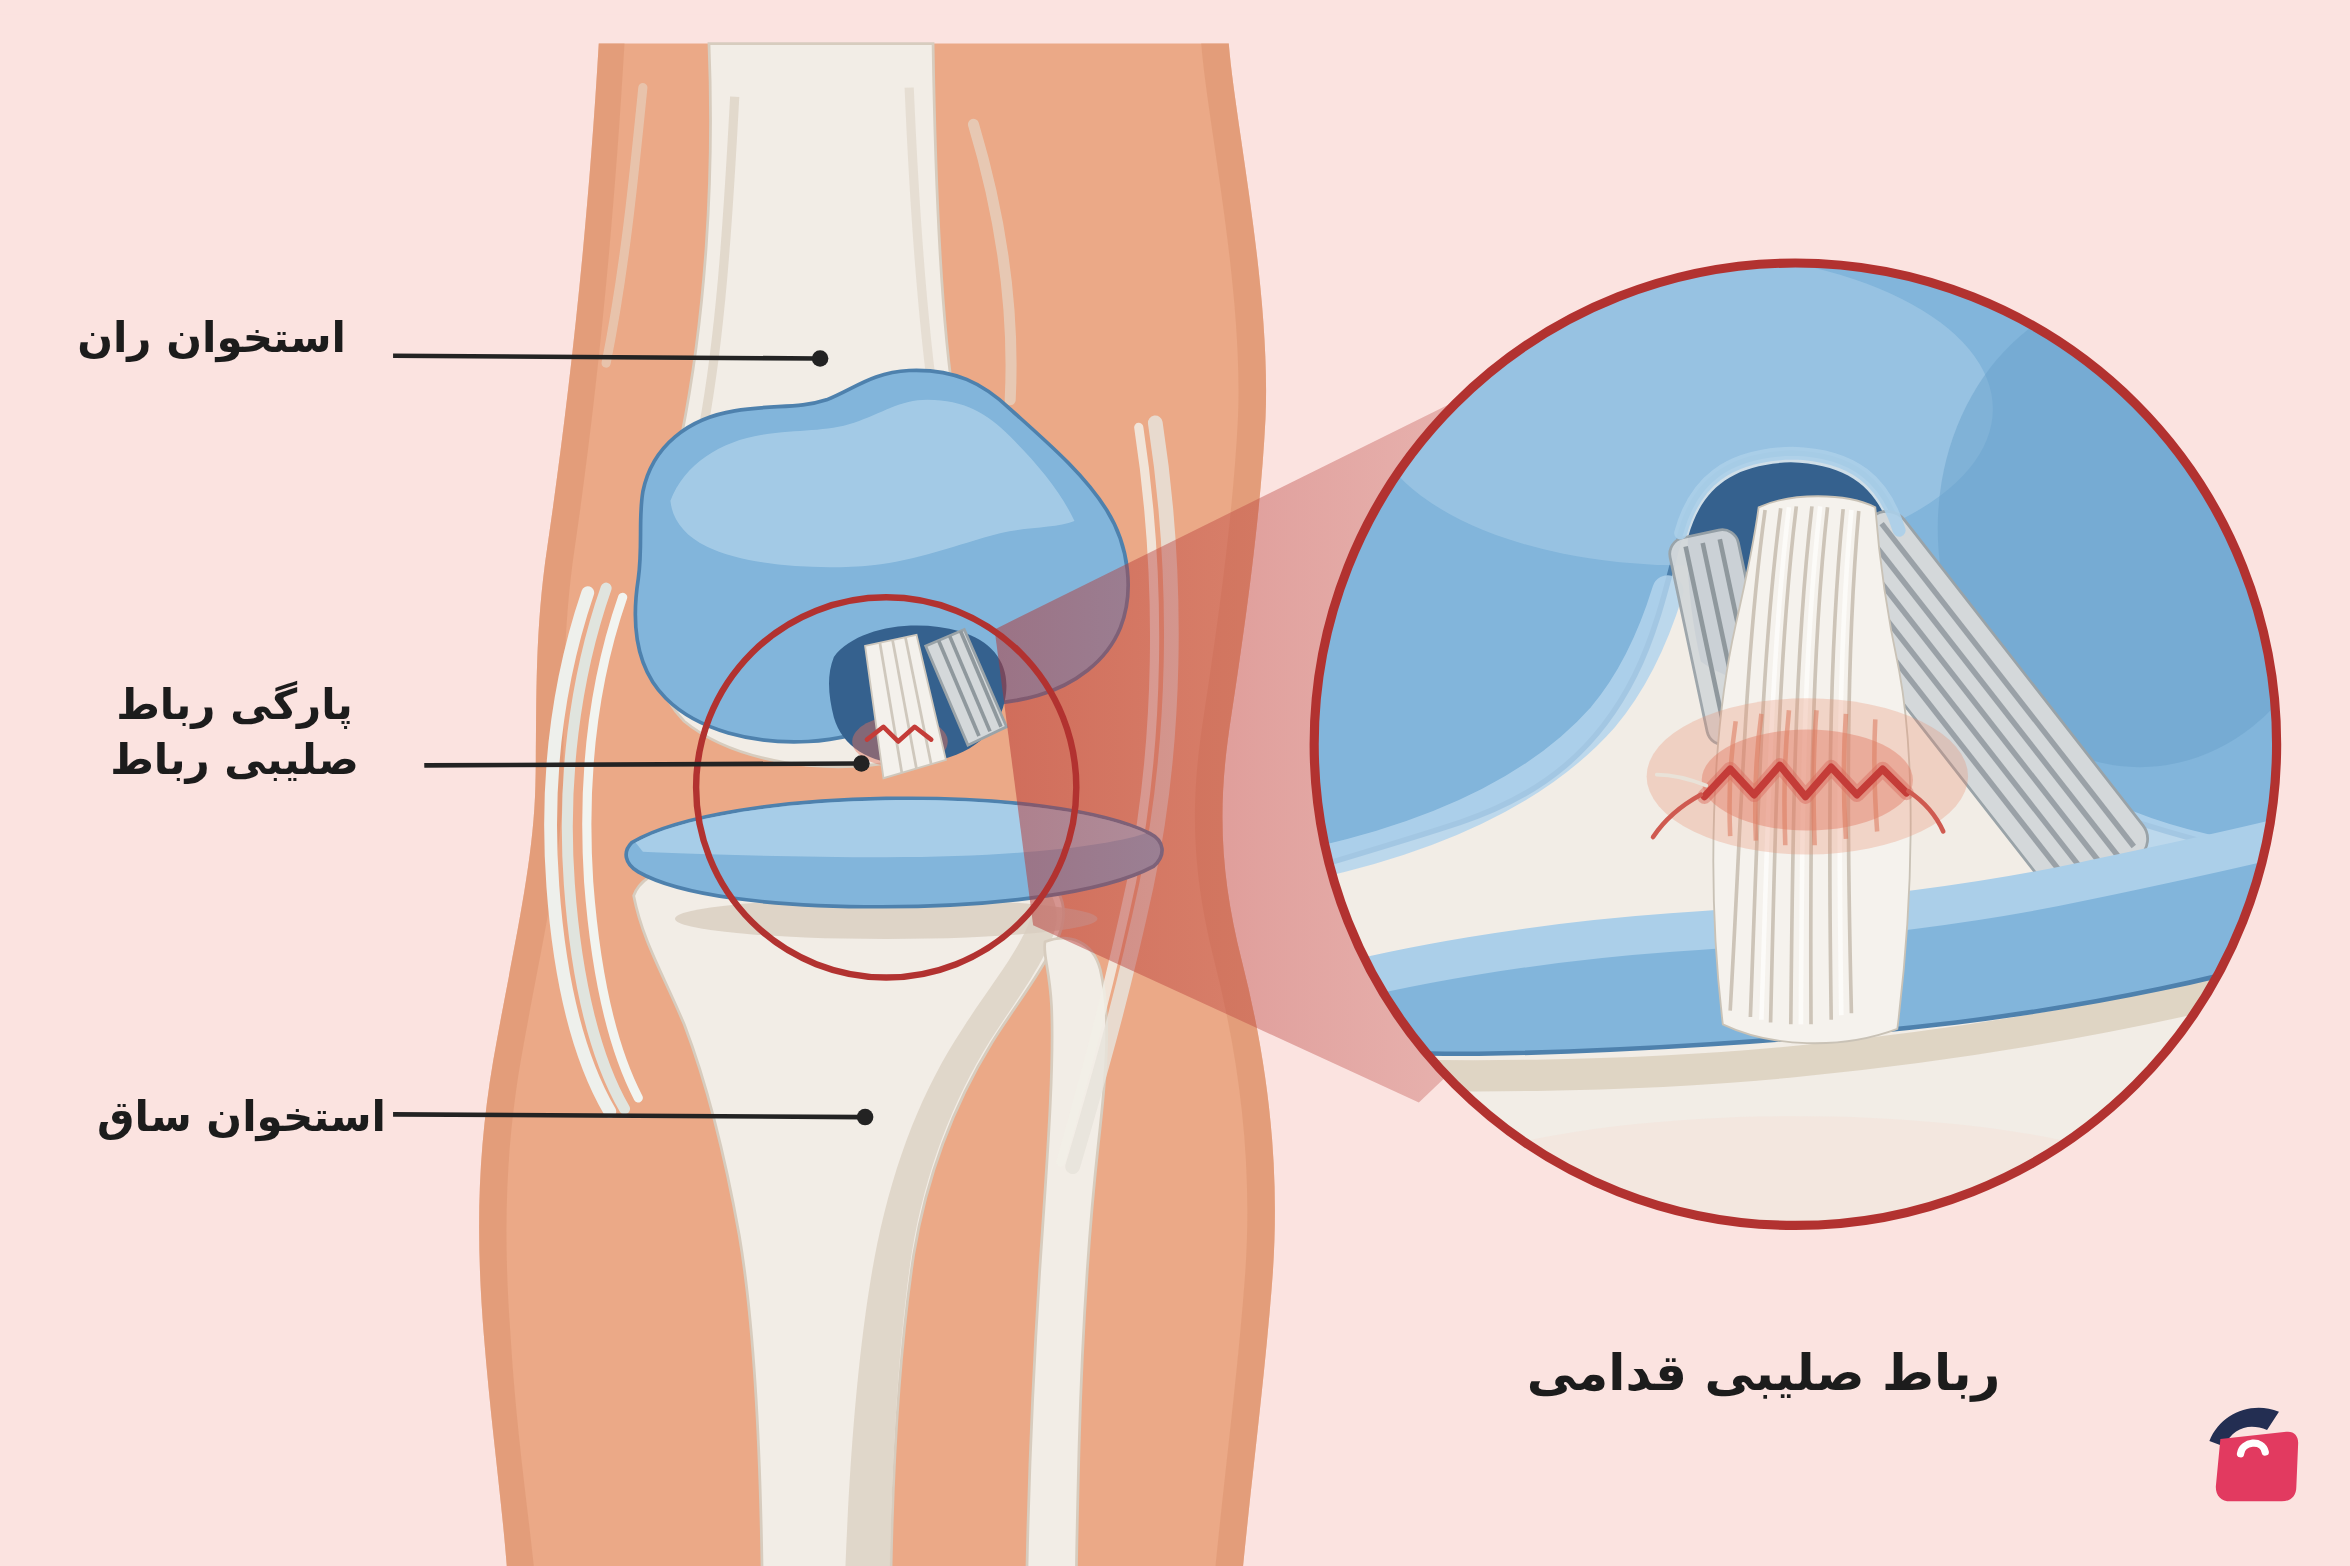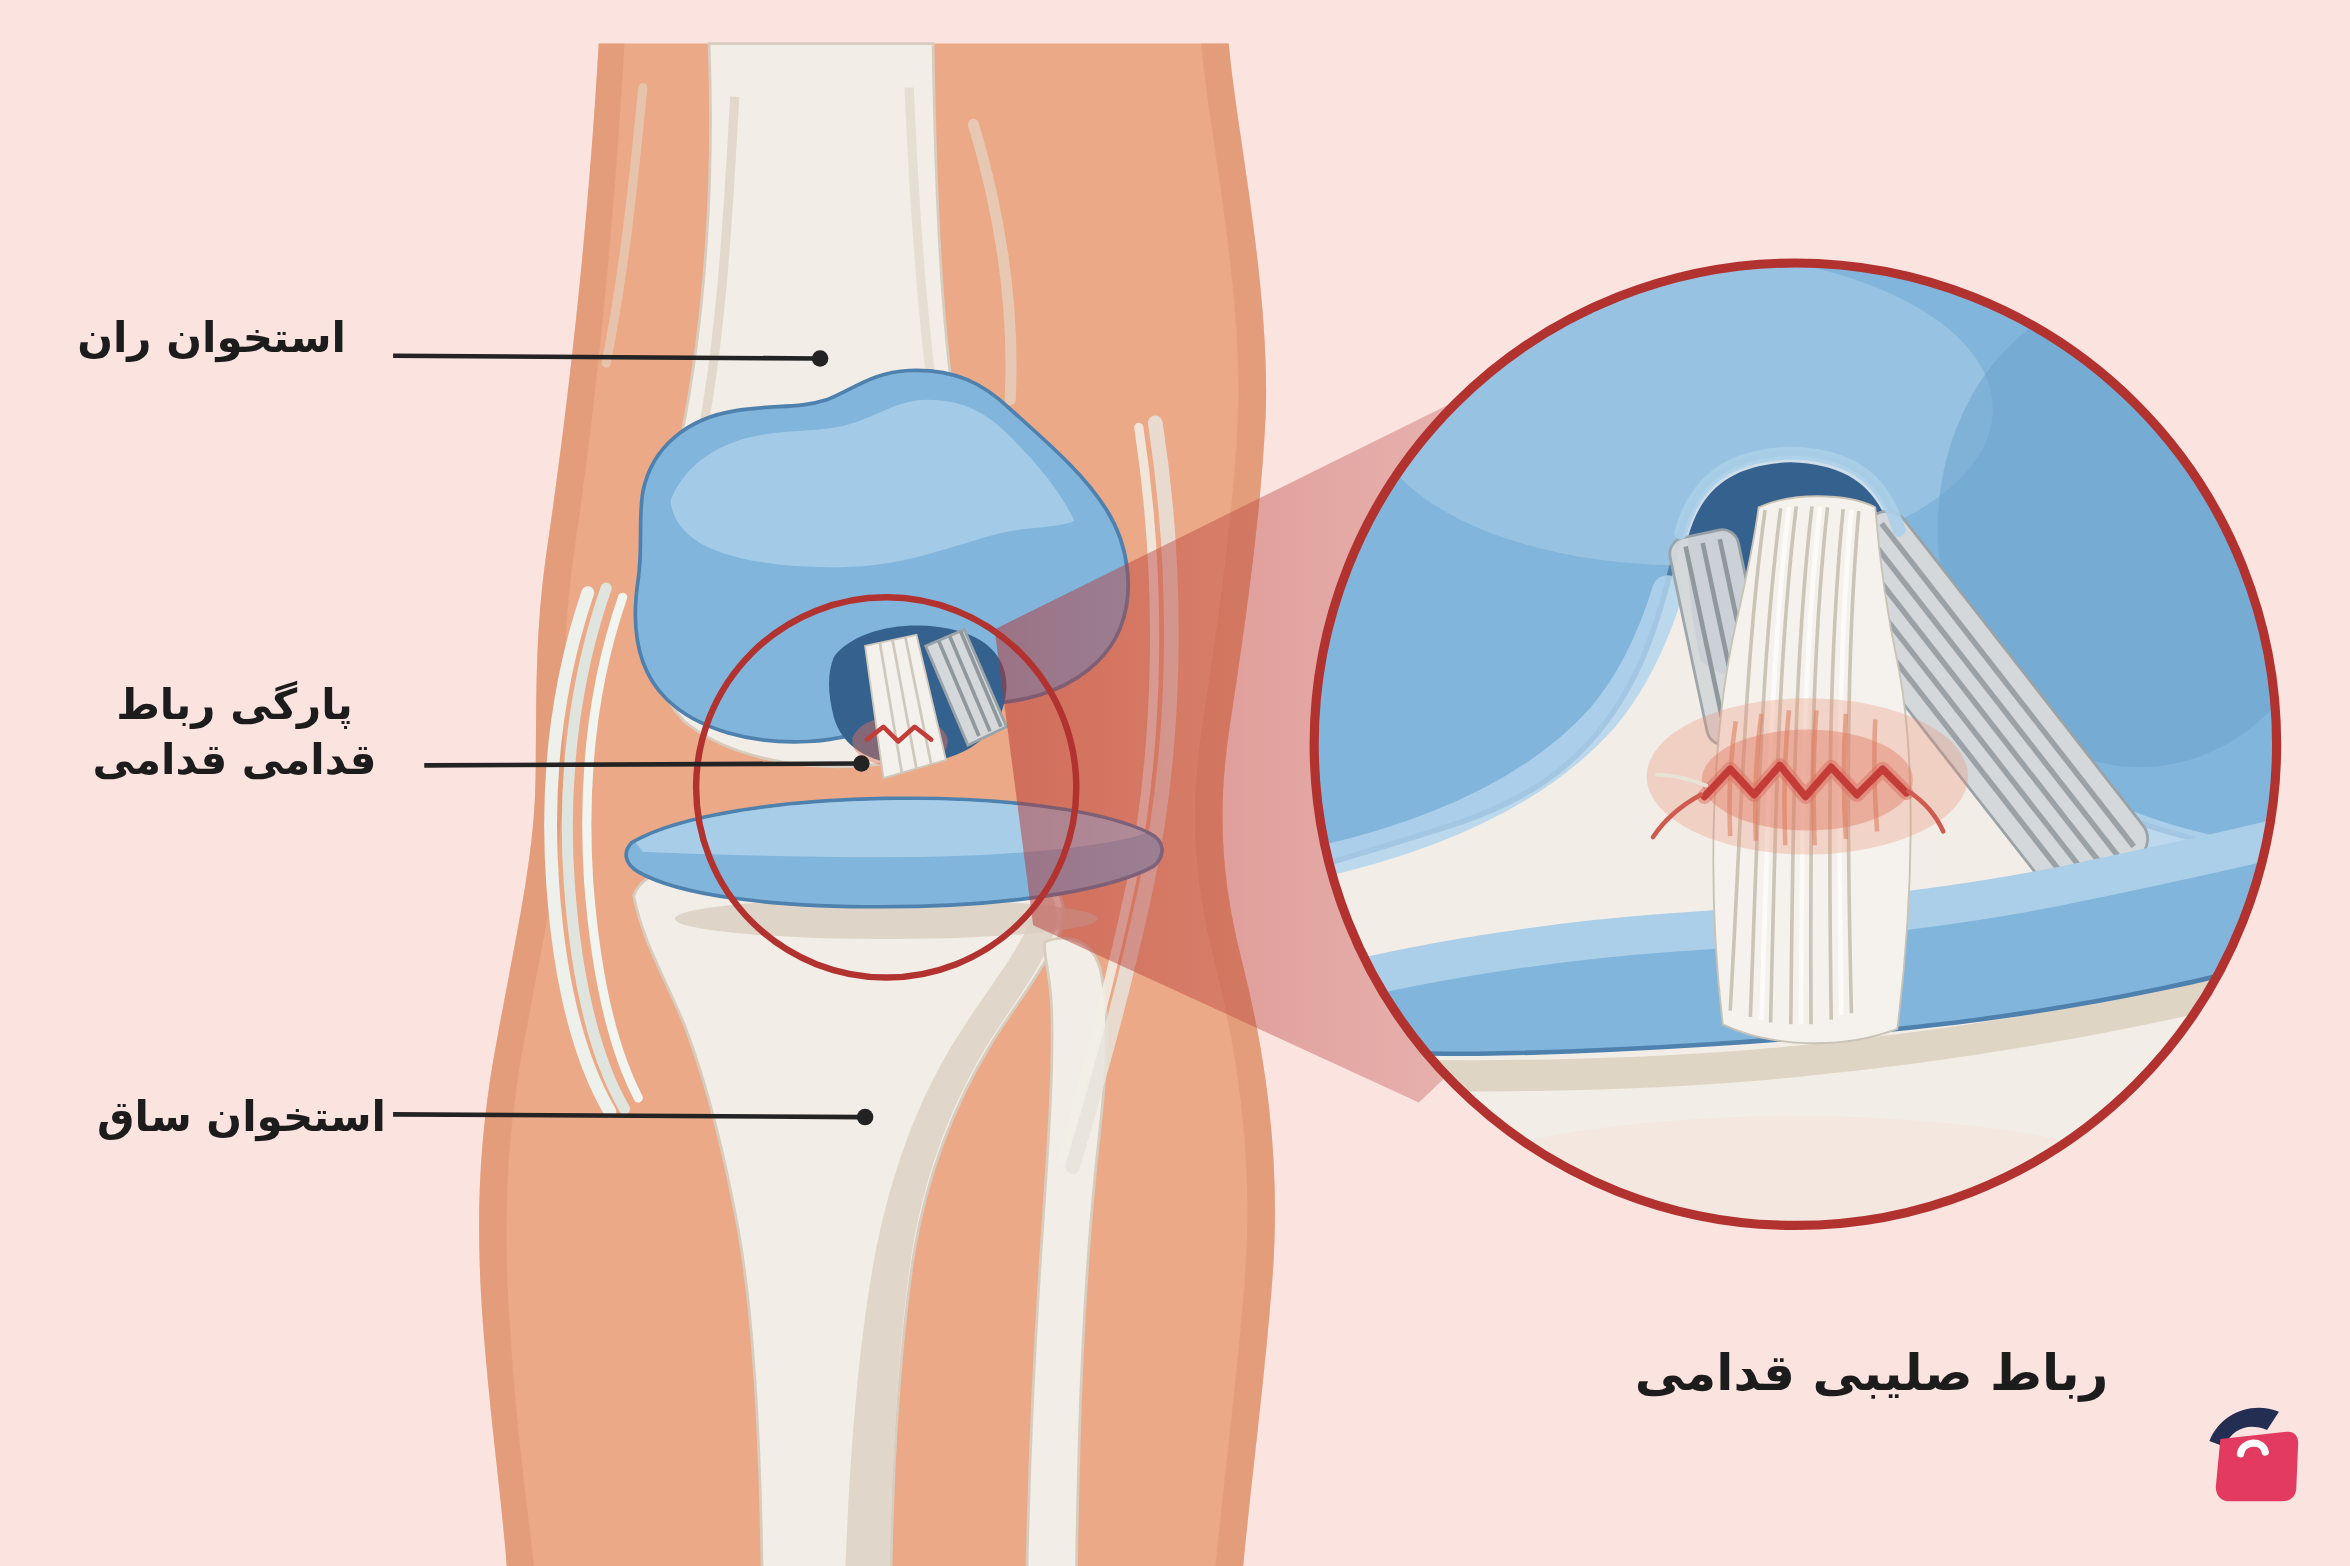--- a/index.html
+++ b/index.html
@@ -275,28 +275,28 @@
       <circle class="leader-dot" cx="942" cy="1201" r="9"></circle>
     </g>
   </svg>
 
   <div class="label" dir="rtl" style="left:37px;top:296px;width:349px;">
     <span>استخوان ران</span>
   </div>
 
   <div class="label" dir="rtl" style="left:51px;top:663px;width:367px;">
     <div>پارگی رباط</div>
-    <div>قدامی قدامی</div>
+    <div>صلیبی رباط</div>
   </div>
 
   <div class="label" dir="rtl" style="left:37px;top:1075px;width:349px;text-align:right;">
     <span>استخوان ساق</span>
   </div>
 
-  <div class="caption" dir="rtl" style="left:1504px;top:1330px;width:735px;">
+  <div class="caption" dir="rtl" style="left:1396px;top:1330px;width:735px;">
     <div class="fa">رباط صلیبی قدامی</div>
   </div>
 
   <svg width="103" height="108" viewBox="0 0 112 118" style="position:absolute;left:2200px;top:1383px;">
     <path fill="var(--logo-navy)" d="M 10,48 C 22,18 56,4 86,16 L 73,36 C 54,28 36,33 26,54 Z"></path>
     <path fill="var(--logo-pink)" d="M 22,46 L 94,38 C 102,37 107,42 107,50 L 105,98 C 105,108 99,114 89,114 L 33,114 C 23,114 17,108 17,98 Z"></path>
     <path d="M 44,62 C 46,48 68,46 71,60" stroke="#ffffff" stroke-width="8" fill="none" stroke-linecap="round"></path>
   </svg>
 
 </div>

